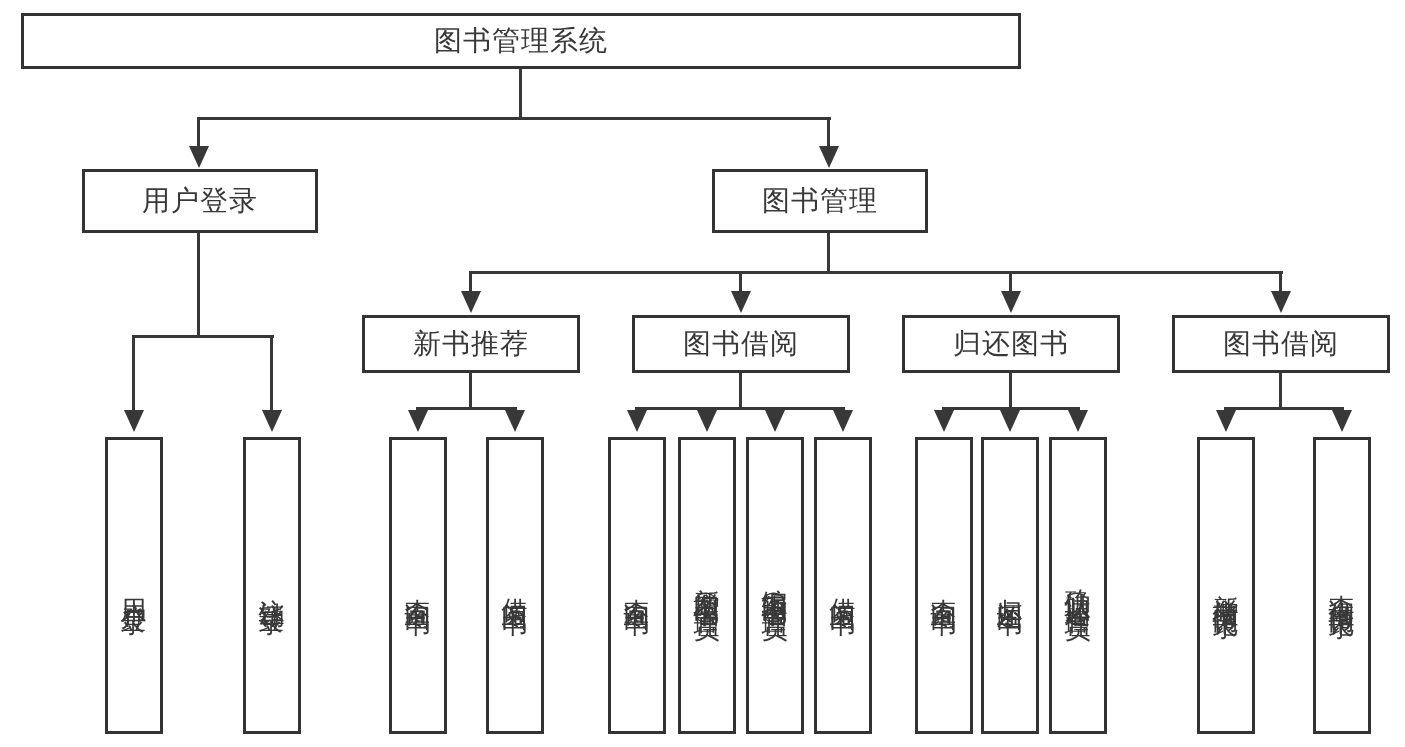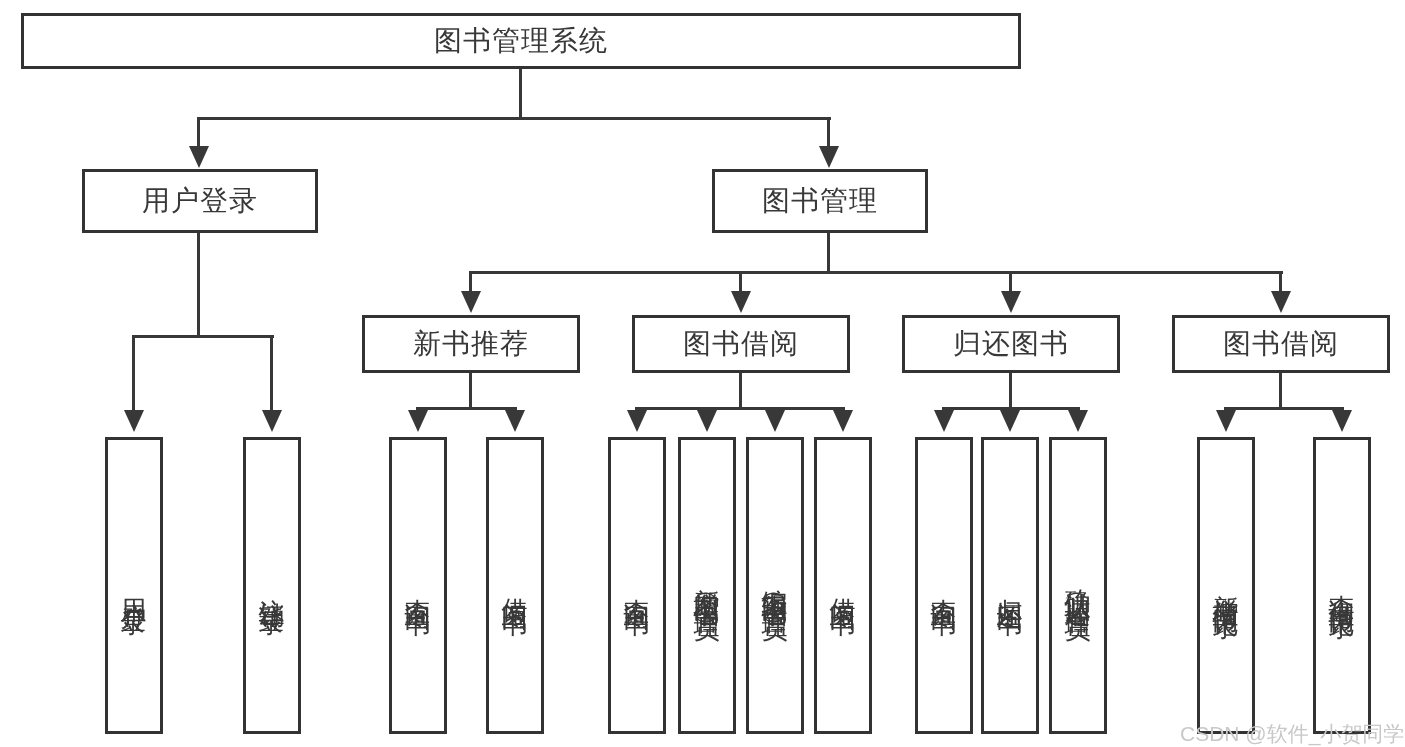--- a/index.html
+++ b/index.html
@@ -140,15 +140,14 @@
     <span>确认归还（管理员）</span>
     </div>
 
   <div class="vbox" style="left:1197px;top:437px;width:58px;height:297px">
     <span>新增借阅记录</span>
     </div>
   <div class="vbox" style="left:1313px;top:437px;width:58px;height:297px">
     <span>查询借阅记录</span>
     </div>
 
-  <div class="watermark">CSDN @软件_小贺同学</div>
 
 </div>
 
 </body></html>

